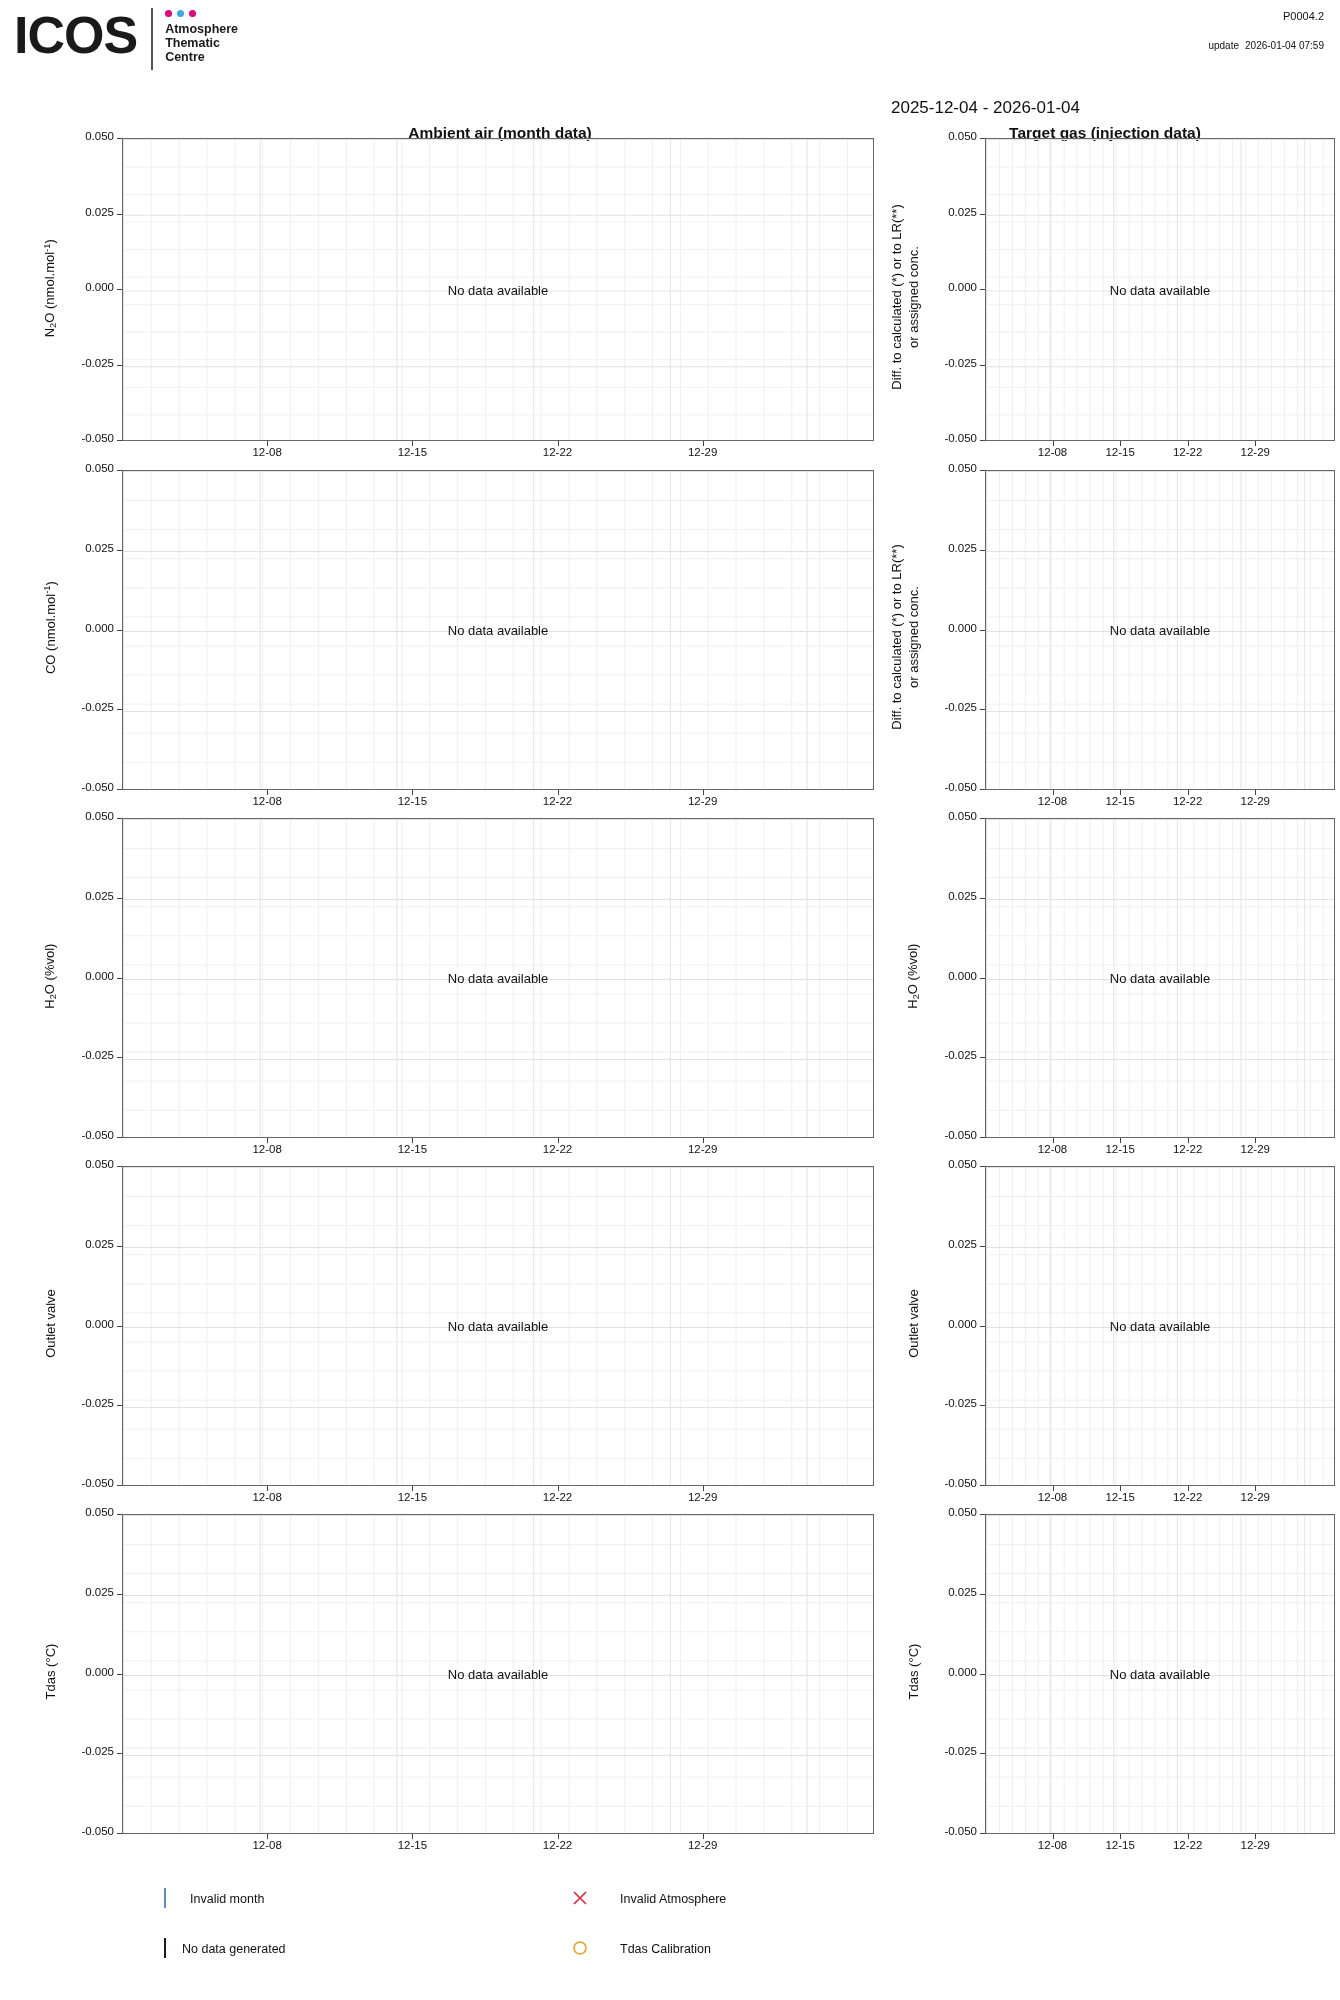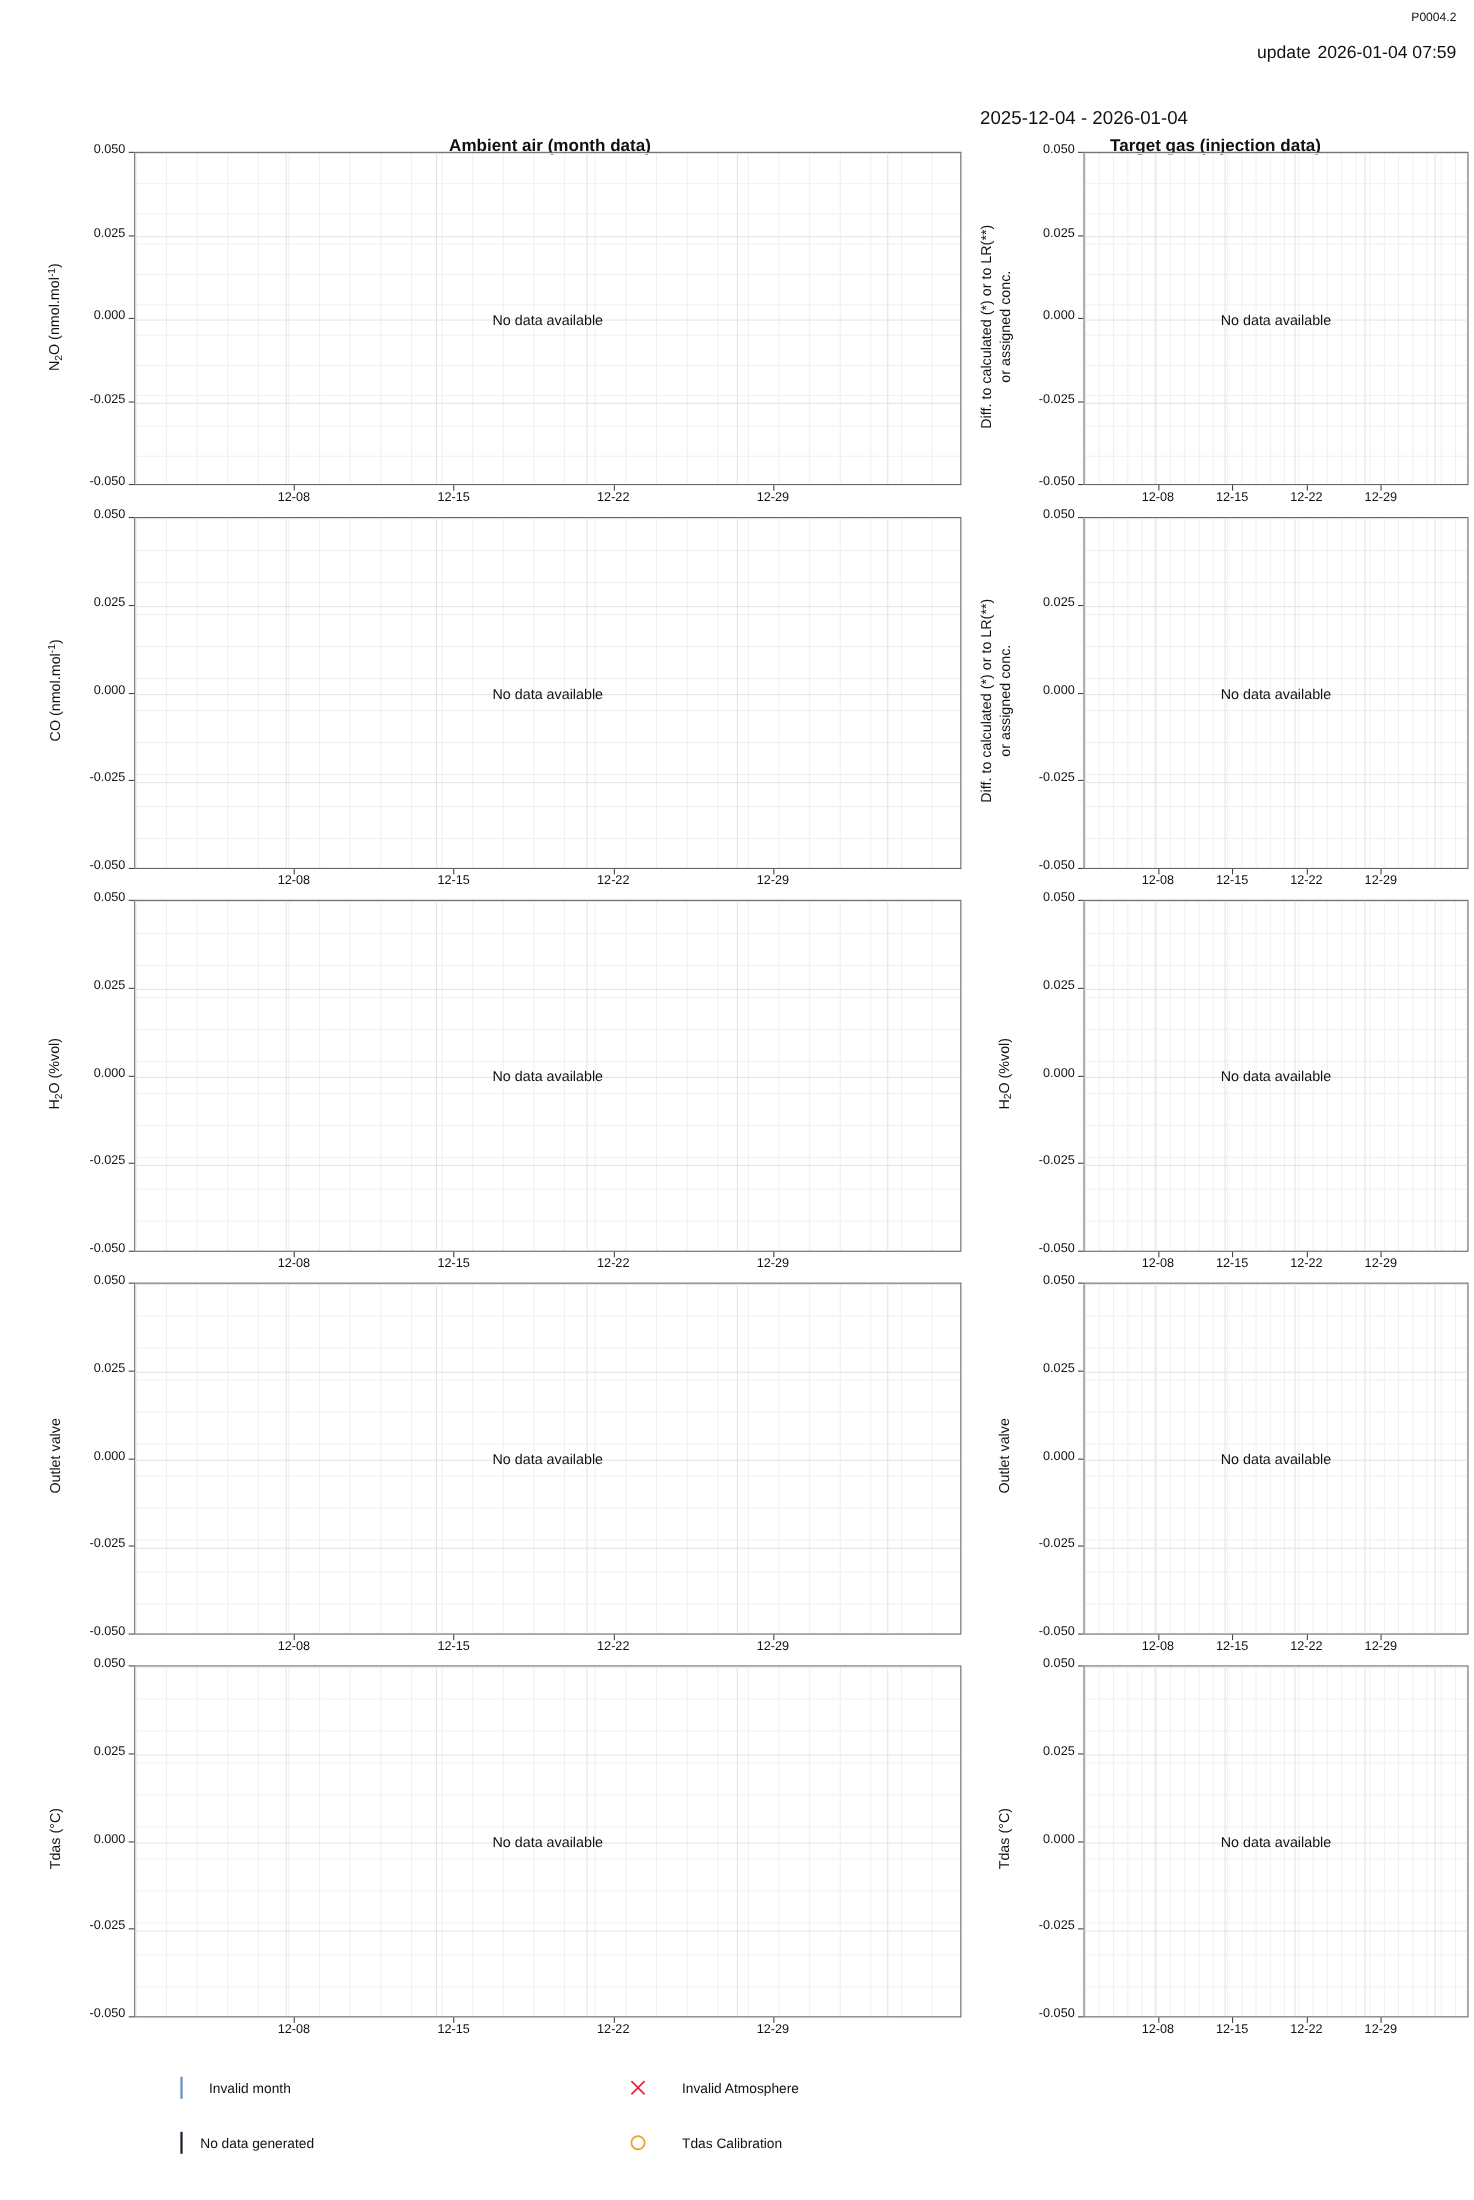--- a/index.html
+++ b/index.html
@@ -75,21 +75,21 @@
     right: 16px;
     top: 10px;
     font-size: 11px;
     color: #111;
     text-align: right;
   }
   .update-line {
     position: absolute;
     right: 16px;
     top: 40px;
-    font-size: 16px;
+    font-size: 10px;
     color: #111;
     text-align: right;
   }
   .update-line .upd-label { margin-right: 6px; }
 
   .date-range {
     position: absolute;
     left: 80px;
     width: 1000px;
     top: 98px;
@@ -194,20 +194,34 @@
     display: inline-block;
     width: 2px;
     height: 20px;
   }
 </style>
 </head>
 <body>
 
 <div class="header">
 
+  <div class="logo-block">
+    <div class="logo-text">ICOS</div>
+    <div class="logo-divider"></div>
+    <div class="logo-sub">
+      <div class="logo-dots">
+        <span style="background:#e5007d"></span>
+        <span style="background:#3aa9e0"></span>
+        <span style="background:#e5007d"></span>
+      </div>
+      <div class="logo-sub-text">Atmosphere</div>
+      <div class="logo-sub-text">Thematic</div>
+      <div class="logo-sub-text">Centre</div>
+    </div>
+  </div>
 
 
   <div class="p-code">P0004.2</div>
 
   <div class="update-line">
     <span class="upd-label">update</span><span>2026-01-04 07:59</span>
   </div>
 </div>
 
 <div class="date-range">2025-12-04 - 2026-01-04</div>

